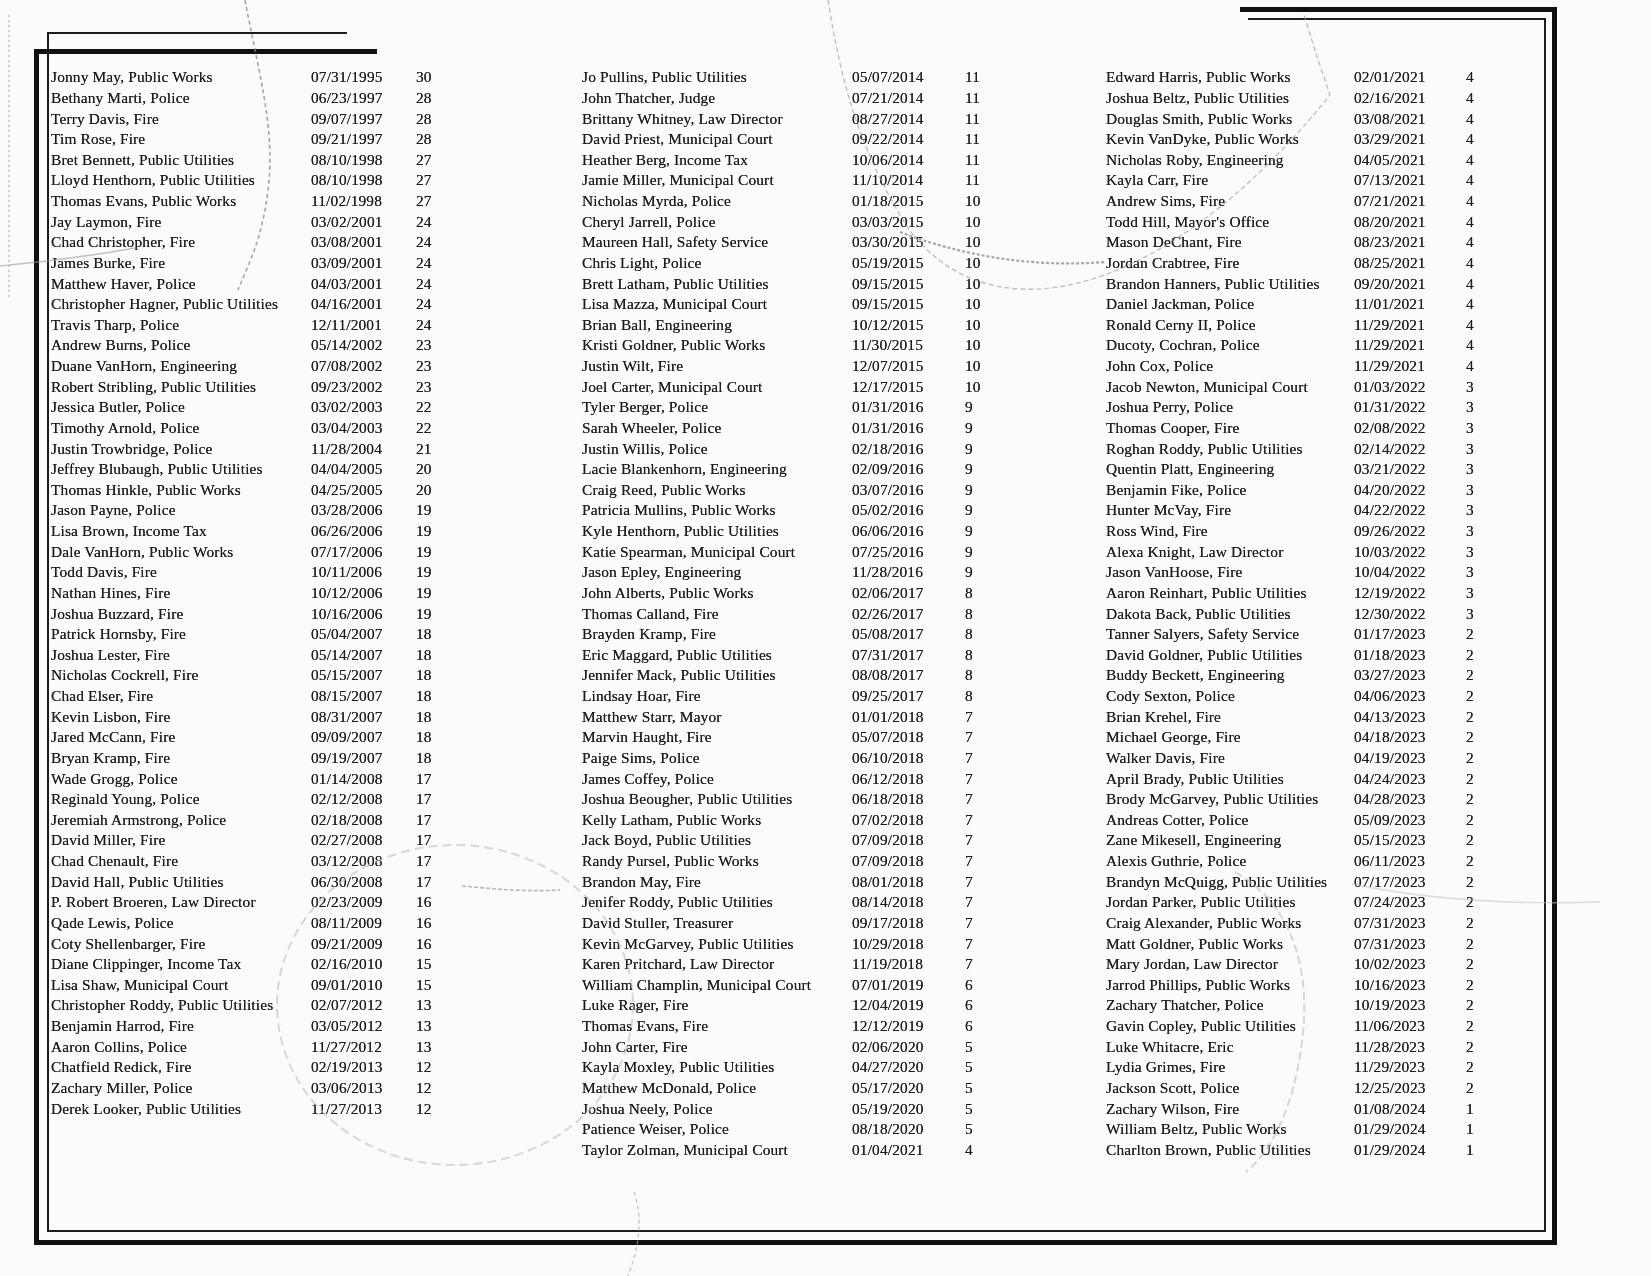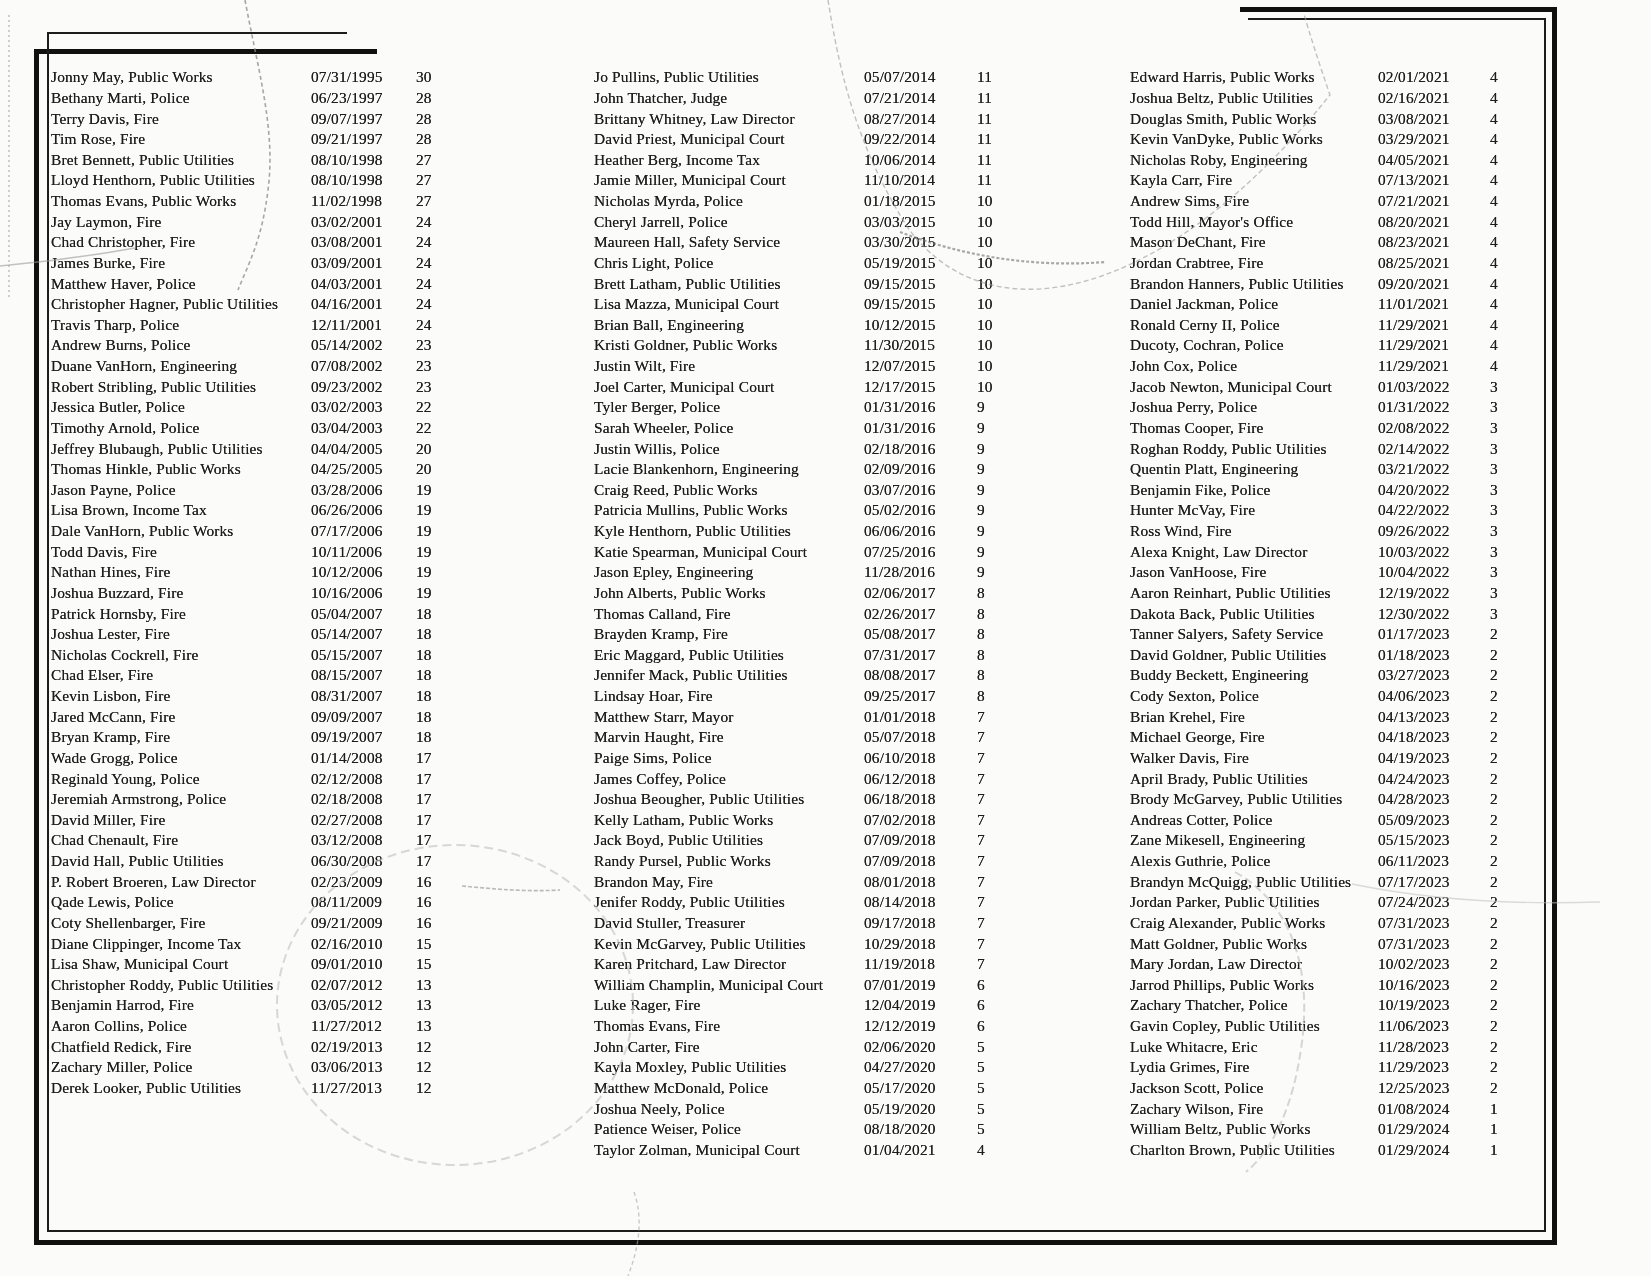--- a/index.html
+++ b/index.html
@@ -10,22 +10,22 @@
     overflow:hidden;
     font-family:"Liberation Serif", serif;
   }
   .page{position:absolute;inset:0;}
   .col{position:absolute;top:67px;}
   .row{display:grid;height:20.63px;align-items:center;}
   .col-1 .row{grid-template-columns:260px 105px 60px;}
   .col-2 .row{grid-template-columns:270px 113px 60px;}
   .col-3 .row{grid-template-columns:248px 112px 60px;}
   .col-1{left:51px;}
-  .col-2{left:594px;}
-  .col-3{left:1130px;}
+  .col-2{left:582px;}
+  .col-3{left:1106px;}
   .cell{
     font-size:15.4px;
     color:#1d1d1d;
     letter-spacing:0.15px;
     white-space:nowrap;
     text-shadow:0 0 0.45px rgba(25,25,25,0.85);
   }
   
   .frame{position:absolute;background:#101010;}
   .frame.thin{background:#1c1c1c;}
@@ -132,20 +132,25 @@
         <span class="cell">Jessica Butler, Police</span>
         <span class="cell">03/02/2003</span>
         <span class="cell">22</span>
       </div>
       <div class="row">
         <span class="cell">Timothy Arnold, Police</span>
         <span class="cell">03/04/2003</span>
         <span class="cell">22</span>
       </div>
       <div class="row">
+        <span class="cell">Justin Trowbridge, Police</span>
+        <span class="cell">11/28/2004</span>
+        <span class="cell">21</span>
+      </div>
+      <div class="row">
         <span class="cell">Jeffrey Blubaugh, Public Utilities</span>
         <span class="cell">04/04/2005</span>
         <span class="cell">20</span>
       </div>
       <div class="row">
         <span class="cell">Thomas Hinkle, Public Works</span>
         <span class="cell">04/25/2005</span>
         <span class="cell">20</span>
       </div>
       <div class="row">

